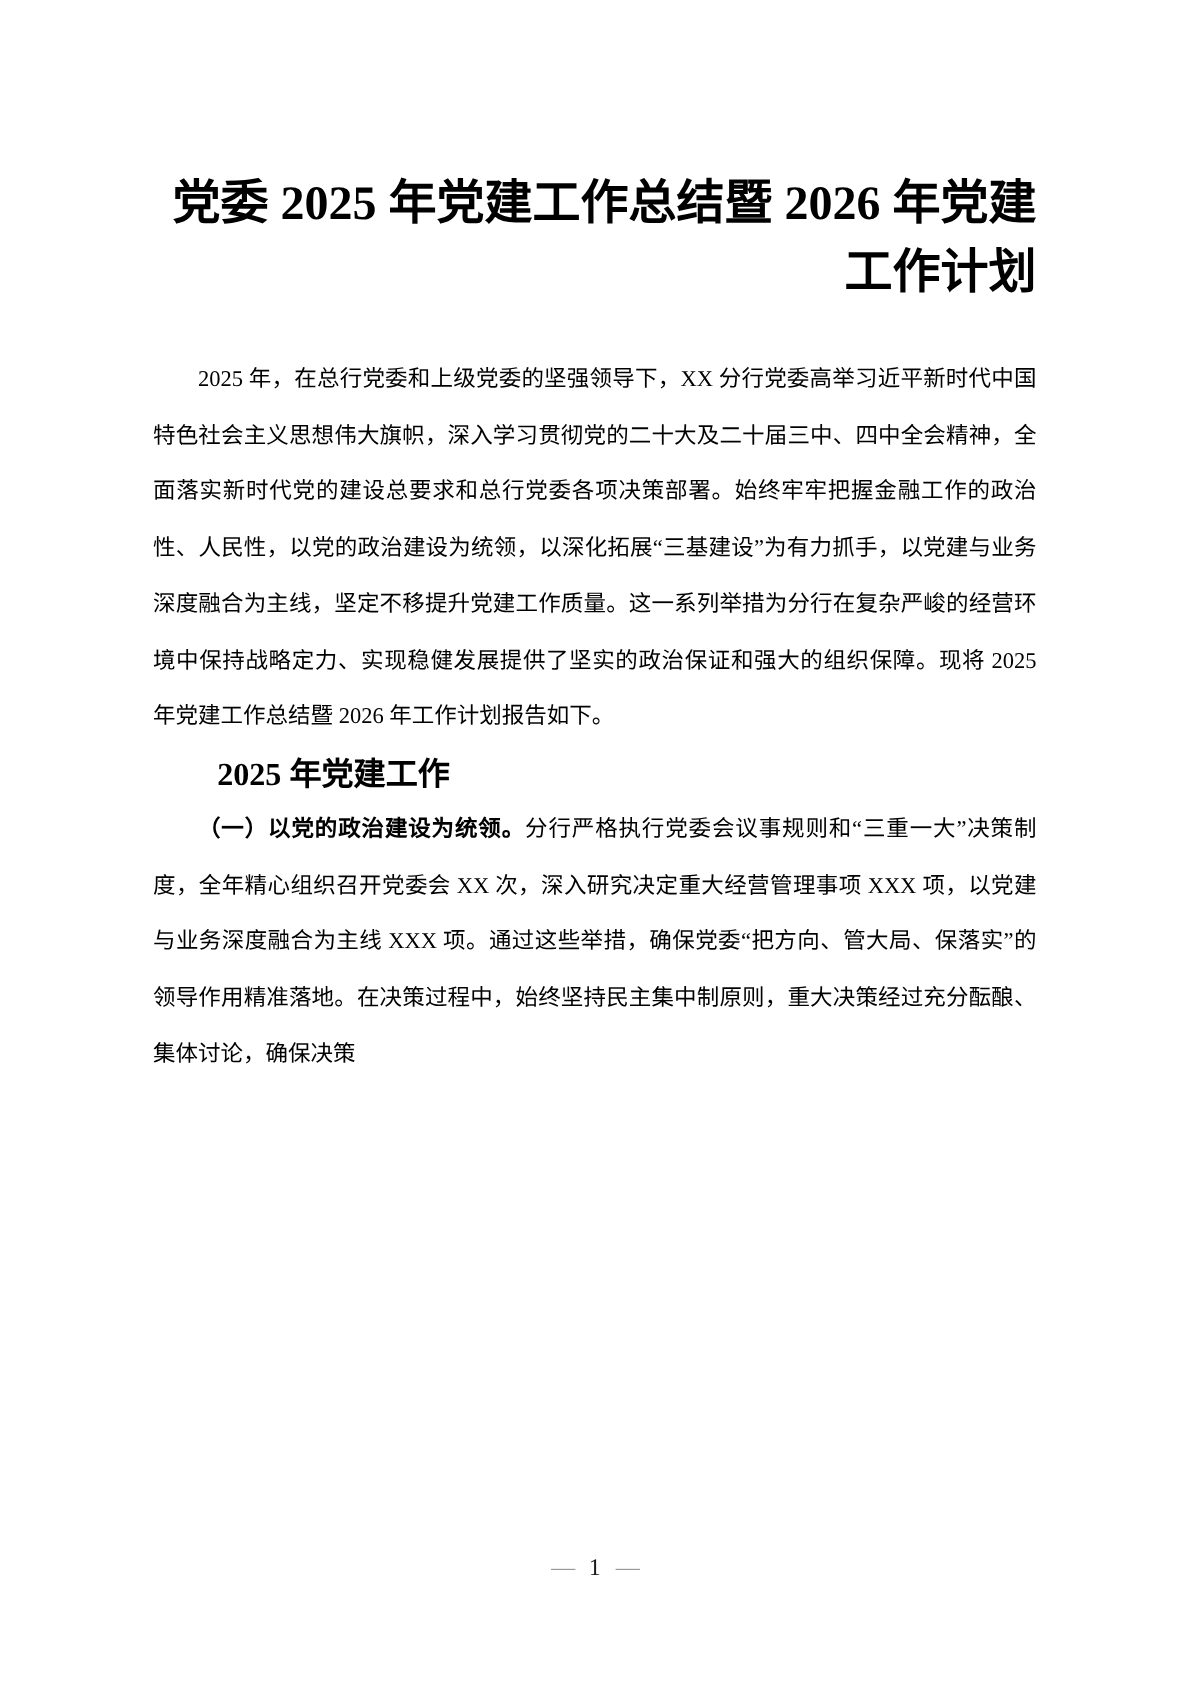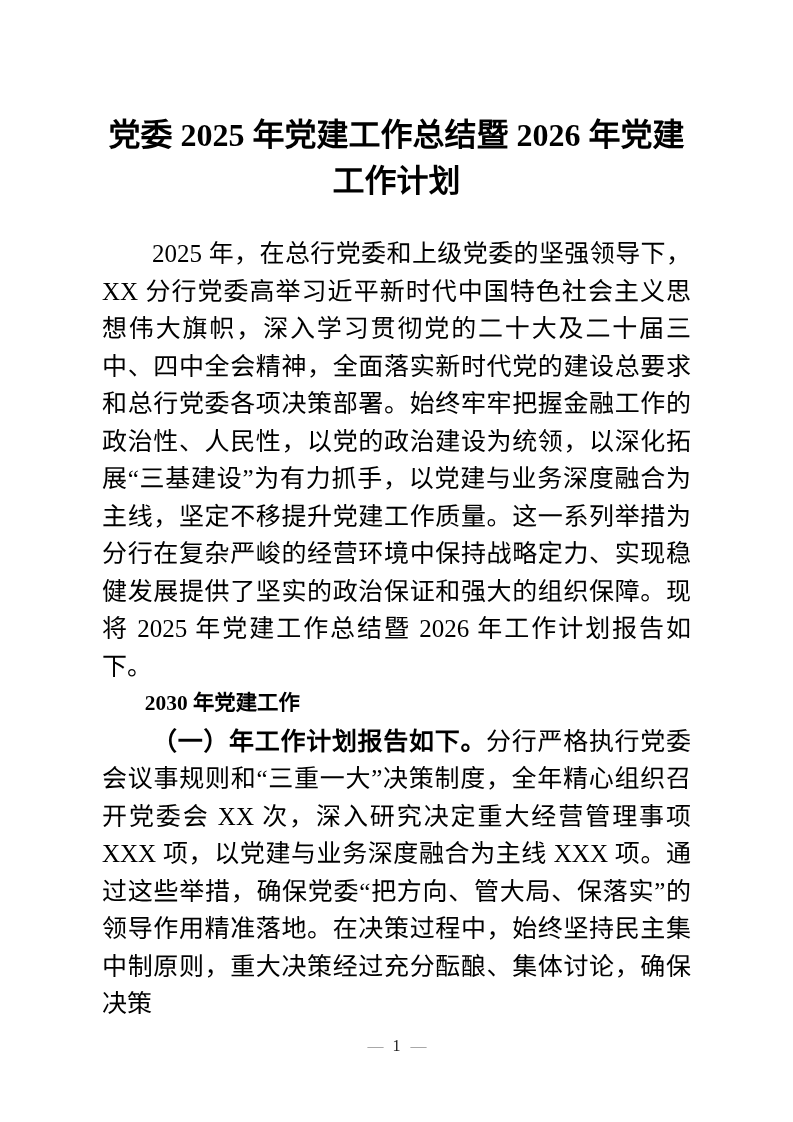--- a/index.html
+++ b/index.html
@@ -20,27 +20,27 @@
     left: 102px;
     top: 112px;
     width: 589px;
   }
   .doc-title {
     margin: 0 0 31px 0;
     font-family: "Liberation Serif", "DejaVu Serif", serif;
     font-weight: bold;
     font-size: 32px;
     line-height: 46px;
-    text-align: center;
+    text-align: right;
   }
   .para {
     margin: 0;
     font-family: "Liberation Serif", "DejaVu Serif", serif;
     font-weight: normal;
-    font-size: 25px;
+    font-size: 15px;
     line-height: 37.5px;
     text-align: justify;
     text-indent: 2em;
   }
   .section-label {
     margin: 0;
     font-family: "Liberation Serif", "DejaVu Serif", serif;
     font-weight: bold;
     font-size: 21.4px;
     line-height: 37.5px;
@@ -83,24 +83,24 @@
 </head>
 <body>
 
 <div class="page">
   <div class="content">
 
     <h1 class="doc-title">党委 2025 年党建工作总结暨 2026 年党建工作计划</h1>
 
     <p class="para">2025 年，在总行党委和上级党委的坚强领导下，XX 分行党委高举习近平新时代中国特色社会主义思想伟大旗帜，深入学习贯彻党的二十大及二十届三中、四中全会精神，全面落实新时代党的建设总要求和总行党委各项决策部署。始终牢牢把握金融工作的政治性、人民性，以党的政治建设为统领，以深化拓展“三基建设”为有力抓手，以党建与业务深度融合为主线，坚定不移提升党建工作质量。这一系列举措为分行在复杂严峻的经营环境中保持战略定力、实现稳健发展提供了坚实的政治保证和强大的组织保障。现将 2025 年党建工作总结暨 2026 年工作计划报告如下。</p>
 
-    <p class="section-label">2030 年党建工作</p>
+    <p class="section-label">2025 年党建工作</p>
 
 
 
-    <p class="para"><span class="lead">（一）年工作计划报告如下。</span><span>分行严格执行党委会议事规则和“三重一大”决策制度，全年精心组织召开党委会 XX 次，深入研究决定重大经营管理事项 XXX 项，以党建与业务深度融合为主线 XXX 项。通过这些举措，确保党委“把方向、管大局、保落实”的领导作用精准落地。在决策过程中，始终坚持民主集中制原则，重大决策经过充分酝酿、集体讨论，确保决策</span></p>
+    <p class="para"><span class="lead">（一）以党的政治建设为统领。</span><span>分行严格执行党委会议事规则和“三重一大”决策制度，全年精心组织召开党委会 XX 次，深入研究决定重大经营管理事项 XXX 项，以党建与业务深度融合为主线 XXX 项。通过这些举措，确保党委“把方向、管大局、保落实”的领导作用精准落地。在决策过程中，始终坚持民主集中制原则，重大决策经过充分酝酿、集体讨论，确保决策</span></p>
 
   </div>
 
   <div class="footer">
     <span class="dash">—</span><span class="page-num">1</span><span class="dash">—</span>
   </div>
 </div>
 
 </body></html>

